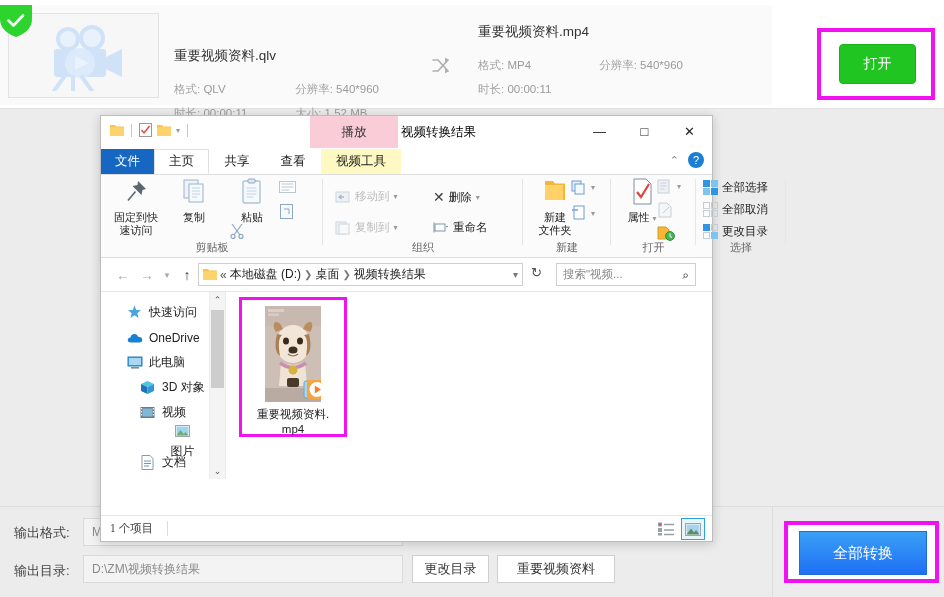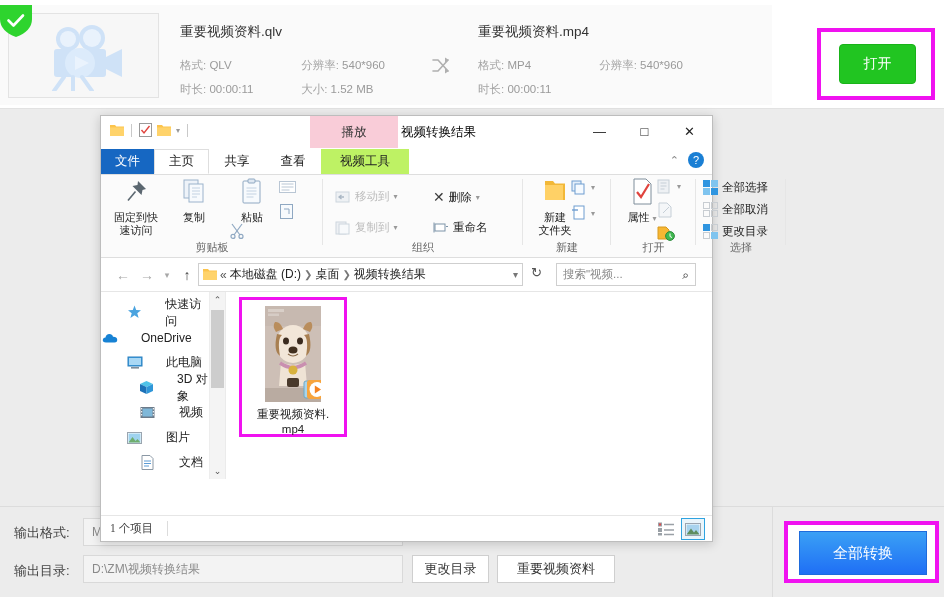--- a/index.html
+++ b/index.html
@@ -19,21 +19,21 @@
   .thumb{position:absolute;left:8px;top:8px;width:151px;height:85px;background:#f7f7f7;border:1px solid #e3e3e3;
          box-sizing:border-box;overflow:hidden;}
   .thumb svg{position:absolute;left:50%;top:50%;transform:translate(-50%,-50%);}
   .check-badge{position:absolute;left:0;top:0;width:32px;height:32px;z-index:4;}
 
   .meta{position:absolute;top:18px;font-size:13px;}
   .meta .name{color:#333;font-size:13.5px;white-space:nowrap;}
   .meta .rows{margin-top:12px;color:#9a9a9a;font-size:11.5px;line-height:24px;}
   .meta .rows .lbl{color:#a5a5a5;}
   .meta .rows .val{color:#9a9a9a;}
-  .m-left{left:180px;width:250px;}
+  .m-left{left:174px;width:250px;margin-top:24px;}
   .m-right{left:478px;width:260px;}
   .kv{display:inline-block;}
   .kv.k1{width:118px;}
   .swap{position:absolute;left:430px;top:50px;width:22px;height:22px;}
 
   .open-hl{position:absolute;left:817px;top:28px;width:118px;height:72px;border:4px solid #f012f0;background:#fff;box-sizing:border-box;}
   .btn-open{position:absolute;left:839px;top:44px;width:75px;height:38px;background:#21c521;border:1px solid #19b319;border-radius:4px;
             color:#fff;font-size:14px;display:flex;align-items:center;justify-content:center;cursor:pointer;}
 
   
@@ -62,21 +62,21 @@
   .win-btn{width:45px;height:30px;display:flex;align-items:center;justify-content:center;font-size:13px;color:#222;cursor:pointer;}
 
   .playtab{position:absolute;left:209px;top:0;width:88px;height:32px;background:#f9ccd8;
            display:flex;align-items:center;justify-content:center;font-size:12.5px;color:#333;}
   .tabs{position:relative;height:25px;background:#fff;border-bottom:1px solid #dededE;}
   .tab{position:absolute;top:0;height:25px;display:flex;align-items:center;justify-content:center;font-size:12.5px;color:#222;cursor:pointer;}
   .tab.file{left:0;width:53px;background:#1667c2;color:#fff;}
   .tab.t1{left:53px;width:55px;background:#fff;border:1px solid #dedede;border-bottom:1px solid #fff;box-sizing:border-box;}
   .tab.t2{left:108px;width:56px;}
   .tab.t3{left:164px;width:56px;}
-  .tab.t4{left:220px;width:88px;background:#bef264;}
+  .tab.t4{left:220px;width:80px;background:#fef9c3;}
   .rb-right{position:absolute;right:8px;top:3px;display:flex;align-items:center;gap:9px;}
   .help{width:16px;height:16px;border-radius:50%;background:#1a7fd4;color:#fff;font-size:11px;
         display:flex;align-items:center;justify-content:center;cursor:pointer;}
 
   .ribbon{position:relative;height:82px;background:#fbfbfb;border-bottom:1px solid #dedede;}
   .grp{position:absolute;top:0;height:82px;}
   .grp .glabel{position:absolute;bottom:2px;left:0;width:100%;text-align:center;font-size:11px;color:#666;}
   .grp .gsep{position:absolute;right:0;top:4px;width:1px;height:66px;background:#e6e6e6;}
   .bigbtn{position:absolute;top:3px;width:58px;text-align:center;font-size:11px;color:#222;line-height:13px;cursor:pointer;}
   .bigbtn .ic{display:block;height:30px;margin-bottom:3px;}
@@ -89,21 +89,21 @@
           font-size:14px;color:#a8a8a8;cursor:pointer;}
   .crumbbox{position:absolute;left:65px;top:5px;width:380px;height:23px;border:1px solid #cfcfcf;background:#fff;box-sizing:border-box;
             display:flex;align-items:center;padding:0 4px;font-size:12px;color:#222;gap:3px;}
   .crumbbox .chev{color:#777;font-size:10px;}
   .refresh{position:absolute;left:450px;top:8px;font-size:13px;color:#555;cursor:pointer;}
   .searchbox{position:absolute;left:470px;top:5px;width:130px;height:23px;border:1px solid #cfcfcf;background:#fff;box-sizing:border-box;
              display:flex;align-items:center;justify-content:space-between;padding:0 6px;font-size:11.5px;color:#888;}
 
   .body{position:relative;height:187px;background:#fff;}
   .navpane{position:absolute;left:0;top:0;width:110px;height:187px;background:#fff;}
-  .navitem{position:relative;height:25px;display:flex;align-items:center;font-size:12px;color:#222;cursor:pointer;gap:23px;}
+  .navitem{position:relative;height:25px;display:flex;align-items:center;font-size:12px;color:#222;cursor:pointer;gap:6px;}
   .navitem .ni{width:17px;height:17px;display:inline-flex;align-items:center;justify-content:center;}
   .sbar{position:absolute;left:108px;top:0;width:15px;height:187px;background:#f4f4f4;border-left:1px solid #ededed;cursor:pointer;}
   .sbtn{position:absolute;left:0;width:15px;height:16px;display:flex;align-items:center;justify-content:center;font-size:9px;color:#555;}
   .sthumb{position:absolute;left:1px;top:18px;width:13px;height:78px;background:#cdcdcd;}
   .splitv{position:absolute;left:124px;top:0;width:1px;height:187px;background:#ebebeb;}
 
   .content{position:absolute;left:125px;top:0;right:0;height:187px;background:#fff;}
   .file-hl{position:absolute;left:13px;top:5px;width:108px;height:140px;border:3px solid #f012f0;box-sizing:border-box;}
   .file-item{position:absolute;left:24px;top:14px;width:86px;text-align:center;cursor:pointer;}
   .ft{position:relative;width:56px;height:96px;margin:0 auto;background:#d8cec8;overflow:hidden;}
@@ -482,21 +482,21 @@
   <div class="body">
     <div class="navpane">
       <div class="navitem" style="padding-left:25px;margin-top:8px;">
         <span class="ni">
           <svg width="15" height="15" viewBox="0 0 15 15">
               <path d="M7.5 0.5 L9.2 5 L14 5.3 L10.3 8.3 L11.6 13 L7.5 10.3 L3.4 13 L4.7 8.3 L1 5.3 L5.8 5 Z" fill="#4aa3df"></path>
             </svg>
         </span>
         <span>快速访问</span>
       </div>
-      <div class="navitem" style="">
+      <div class="navitem" style="padding-left:25px;">
         <span class="ni">
           <svg width="16" height="12" viewBox="0 0 16 12">
               <path d="M4 10.5 Q0.5 10.5 0.8 7.8 Q1.1 5.6 3.5 5.6 Q4 2 7.4 2 Q10.3 2 11 4.8 Q14.8 4.6 15.2 7.6 Q15.5 10.5 12.5 10.5 Z" fill="#1782d4"></path>
             </svg>
         </span>
         <span>OneDrive</span>
       </div>
       <div class="navitem" style="padding-left:25px;">
         <span class="ni">
           <svg width="16" height="13" viewBox="0 0 16 13">
@@ -527,21 +527,21 @@
                 <rect x="1" y="5" width="1.2" height="1.4"></rect>
                 <rect x="1" y="8" width="1.2" height="1.4"></rect>
                 <rect x="12.8" y="2" width="1.2" height="1.4"></rect>
                 <rect x="12.8" y="5" width="1.2" height="1.4"></rect>
                 <rect x="12.8" y="8" width="1.2" height="1.4"></rect>
               </g>
             </svg>
         </span>
         <span>视频</span>
       </div>
-      <div class="navitem" style="padding-left:25px;">
+      <div class="navitem" style="padding-left:53px;flex-direction:column;">
         <span class="ni">
           <svg width="15" height="12" viewBox="0 0 15 12">
               <rect x="0.5" y="0.5" width="14" height="11" fill="#fff" stroke="#9aa5b0"></rect>
               <rect x="1.5" y="1.5" width="12" height="9" fill="#9fd3ef"></rect>
               <path d="M1.5 10.5 L5.5 5 L8.5 9 L10.5 7 L13.5 10.5 Z" fill="#6fae6f"></path>
             </svg>
         </span>
         <span>图片</span>
       </div>
       <div class="navitem" style="padding-left:38px;">

